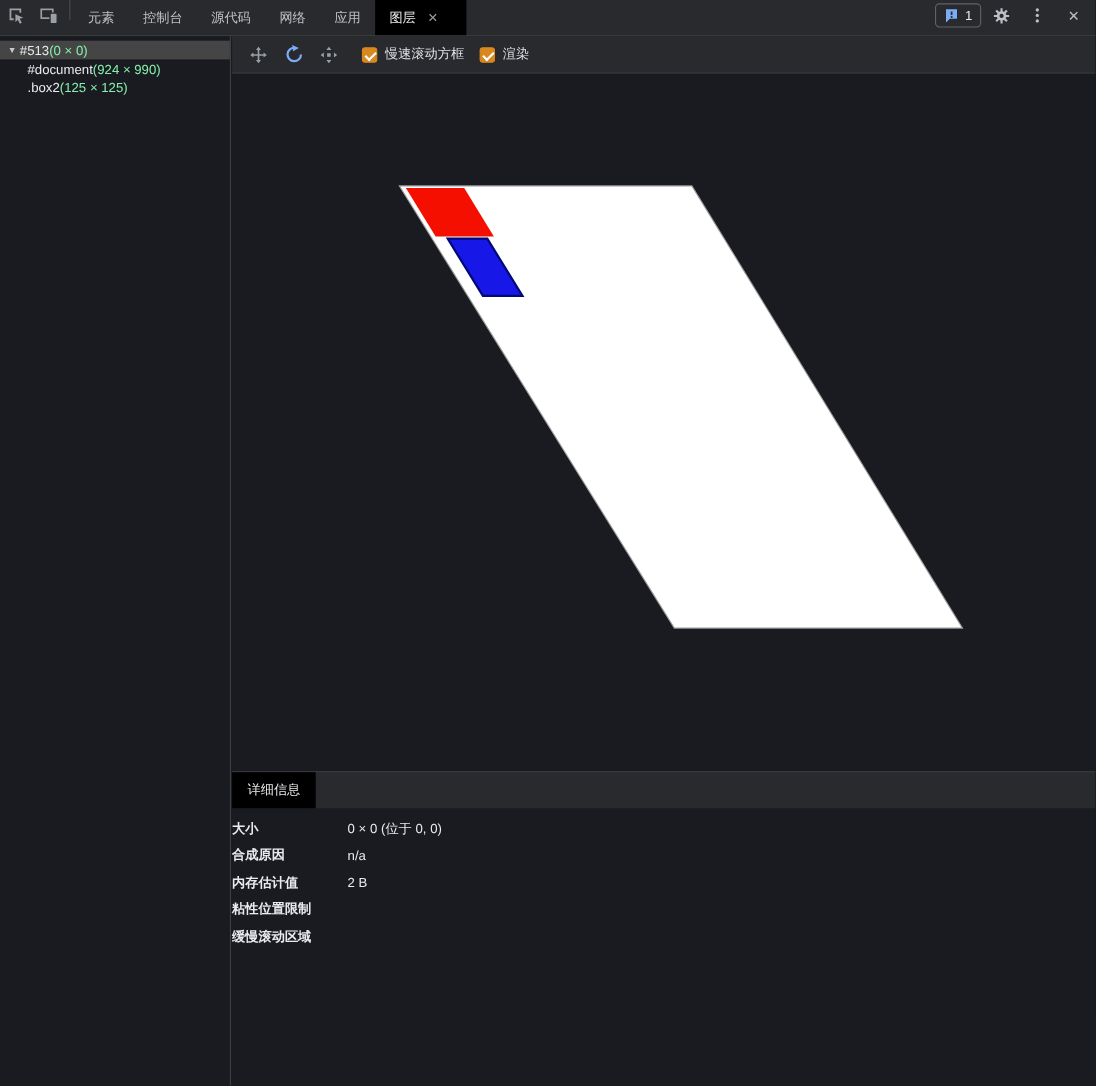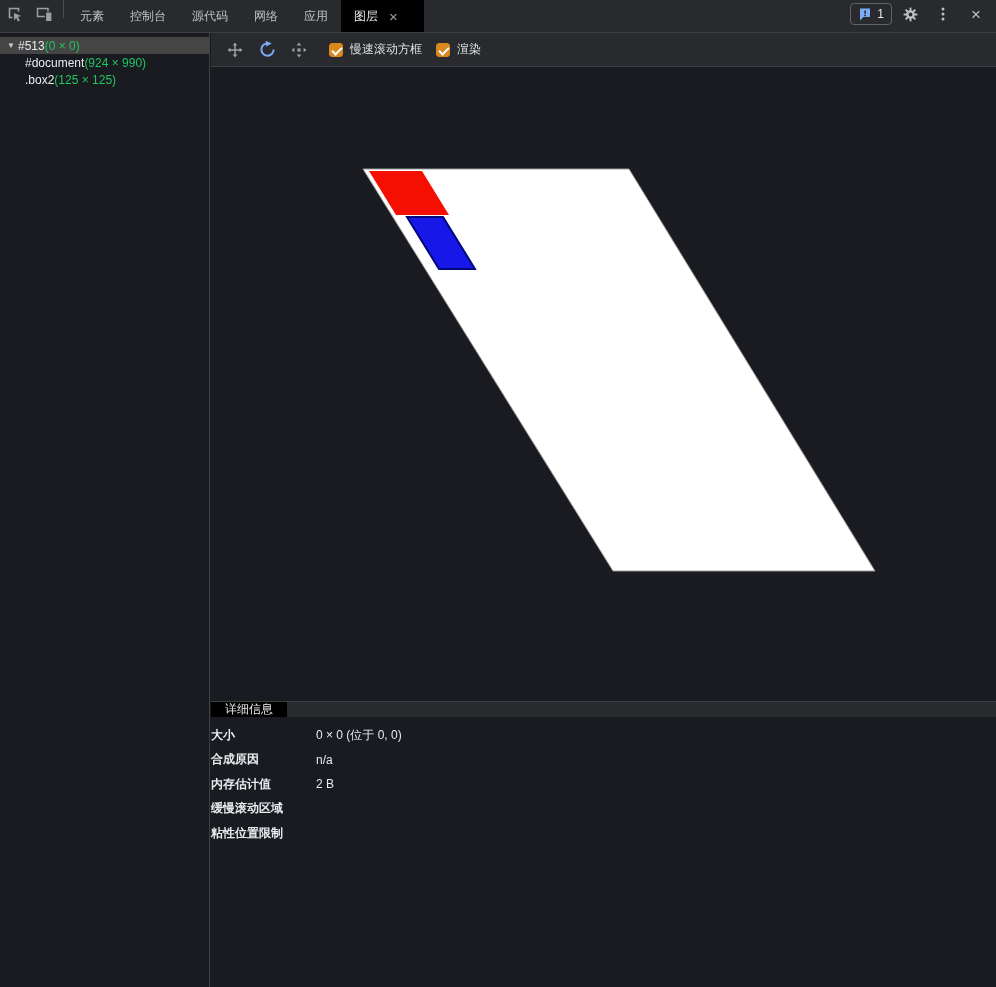--- a/index.html
+++ b/index.html
@@ -39,21 +39,21 @@
 
   
   .sidebar {
     position:absolute; top:33px; left:0; bottom:0; width:210px;
     background:#191b20; border-right:1px solid #3c4043; padding-top:4px;
   }
   .tree-row { height:17px; display:flex; align-items:center; white-space:nowrap; cursor:pointer; }
   .tree-row.selected { background:#454545; }
   .tree-arrow { width:14px; text-align:center; font-size:8px; color:#c7cbd0; margin-left:4px; flex:none; }
   .tree-row.indent { padding-left:25px; }
-  .dim { color:#22c55e; }
+  .dim { color:#86efac; }
 
   
   .main { position:absolute; top:33px; left:211px; right:0; bottom:0; display:flex; flex-direction:column; }
   .layers-toolbar {
     height:34px; background:#292a2d; border-bottom:1px solid #3c4043;
     display:flex; align-items:center; padding:0 8px; flex:none;
   }
   .tool-btn {
     width:32px; height:28px; display:flex; align-items:center; justify-content:center;
     cursor:pointer; border-radius:3px; flex:none;
@@ -66,21 +66,21 @@
   .checkbox.checked { background:#d9871f; border-color:#d9871f; }
   .checkbox.checked::after {
     content:""; position:absolute; left:4px; top:1px; width:4px; height:8px;
     border:solid #fff; border-width:0 2px 2px 0; transform:rotate(45deg);
   }
   .canvas { position:relative; height:634px; background:#191b20; flex:none; overflow:hidden; }
   .canvas svg { display:block; width:100%; height:100%; }
 
   
   .details-tabbar {
-    height:16px; background:#292a2d; border-top:1px solid #3c4043;
+    height:34px; background:#292a2d; border-top:1px solid #3c4043;
     display:flex; align-items:stretch; flex:none;
   }
   .dtab { display:flex; align-items:center; padding:0 14px; background:#000; color:#e8eaed; cursor:pointer; }
   .details-content { flex:1; background:#191b20; padding:6px 0; }
   .detail-row { display:flex; align-items:center; height:24.5px; }
   .detail-label { width:105px; font-weight:700; color:#e8eaed; flex:none; }
   .detail-value { color:#e8eaed; }
 </style>
 </head>
 <body>
@@ -212,21 +212,21 @@
     </div>
     <div class="detail-row">
       <span class="detail-label">合成原因</span>
       <span class="detail-value">n/a</span>
     </div>
     <div class="detail-row">
       <span class="detail-label">内存估计值</span>
       <span class="detail-value">2 B</span>
     </div>
     <div class="detail-row">
+      <span class="detail-label">粘性位置限制</span>
+      <span class="detail-value"></span>
+    </div>
+    <div class="detail-row">
       <span class="detail-label">缓慢滚动区域</span>
       <span class="detail-value"></span>
     </div>
-    <div class="detail-row">
-      <span class="detail-label">粘性位置限制</span>
-      <span class="detail-value"></span>
-    </div>
   </div>
 </section>
 
 </body></html>

